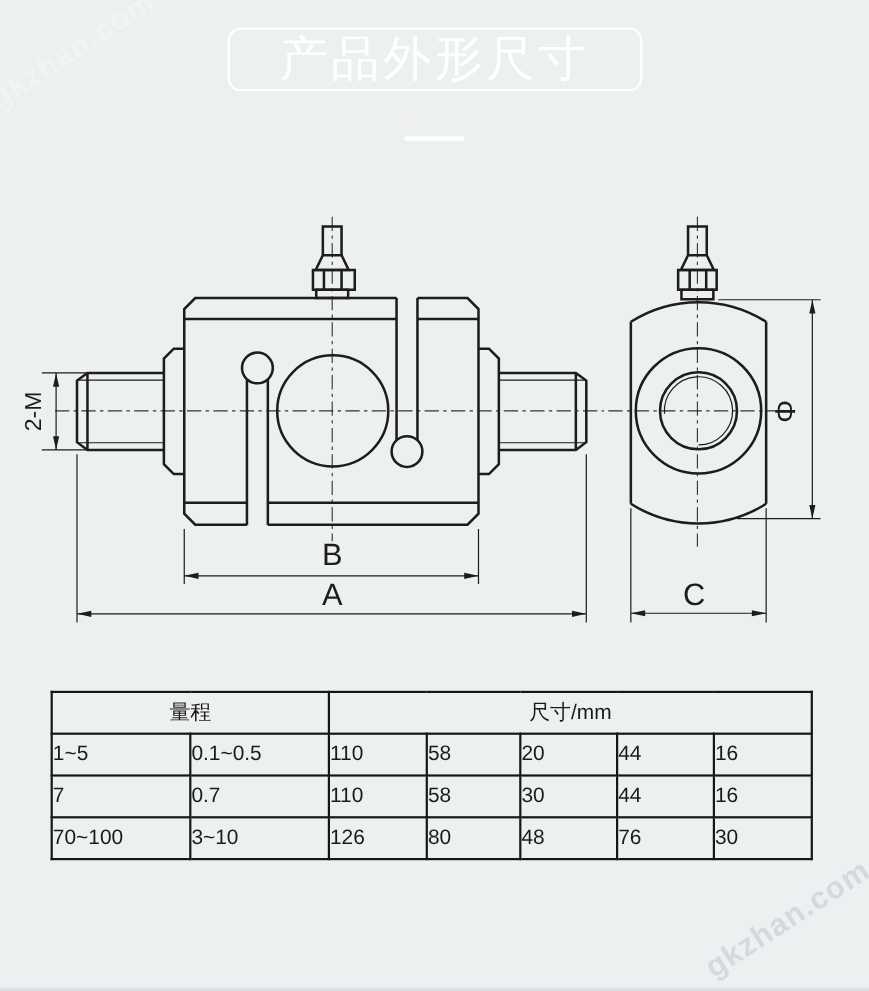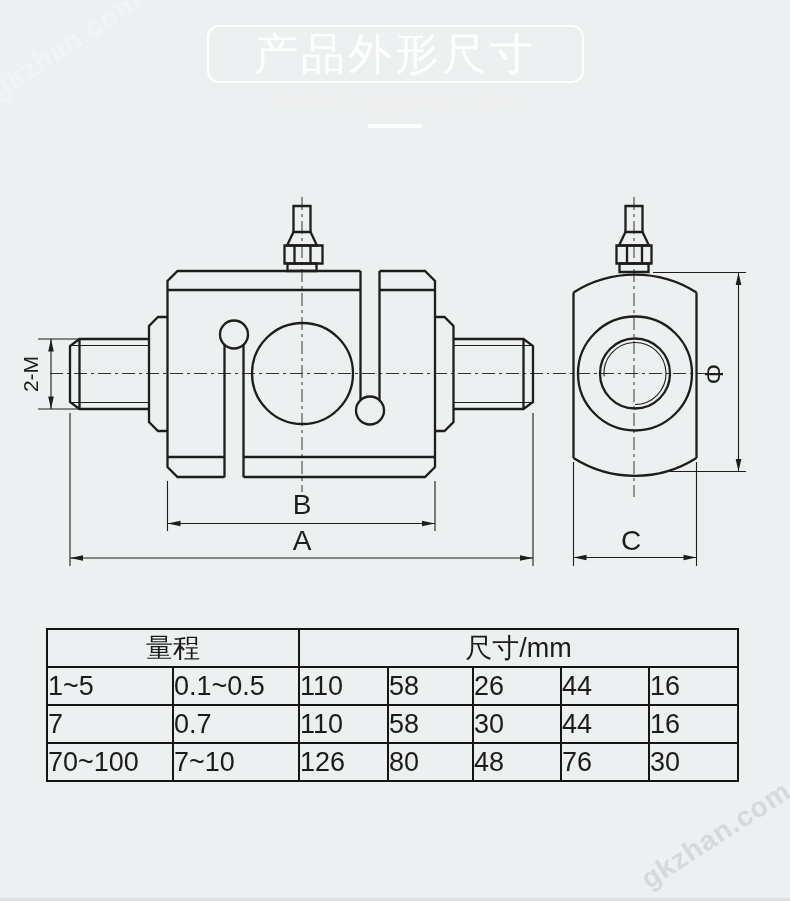--- a/index.html
+++ b/index.html
@@ -50,21 +50,21 @@
   .cl  { fill:none; stroke:#343230; stroke-width:1;  stroke-dasharray:13 4 3 4; }
   .arr { fill:#1f1d1c; stroke:none; }
   .dimtext { fill:#1f1d1c; font-family:"Liberation Sans","DejaVu Sans",sans-serif; }
   
   table.spec {
     position:absolute; left:46px; top:628px; width:691px;
     border-collapse:collapse; table-layout:fixed; z-index:3;
   }
   table.spec th, table.spec td {
     border:2.5px solid #181614; height:36px; padding:0;
-    font-size:27px; font-weight:400; color:#1d1b1a; vertical-align:middle;
+    font-size:19px; font-weight:400; color:#1d1b1a; vertical-align:middle;
     background:transparent; white-space:nowrap;
   }
   .bottom-strip { position:absolute; left:0; bottom:0; width:790px; height:3px; background:#dde0e2; }
 </style>
 </head>
 <body>
 
 <div class="page">
 
   <div class="banner">
@@ -156,36 +156,36 @@
         <th colspan="2">量程</th>
         <th colspan="5">尺寸/mm</th>
       </tr>
     </thead>
     <tbody>
       <tr>
         <td>1~5</td>
         <td>0.1~0.5</td>
         <td>110</td>
         <td>58</td>
-        <td>26</td>
+        <td>20</td>
         <td>44</td>
         <td>16</td>
       </tr>
       <tr>
         <td>7</td>
         <td>0.7</td>
         <td>110</td>
         <td>58</td>
         <td>30</td>
         <td>44</td>
         <td>16</td>
       </tr>
       <tr>
         <td>70~100</td>
-        <td>7~10</td>
+        <td>3~10</td>
         <td>126</td>
         <td>80</td>
         <td>48</td>
         <td>76</td>
         <td>30</td>
       </tr>
     </tbody>
   </table>
 
   <div class="bottom-strip"></div>

